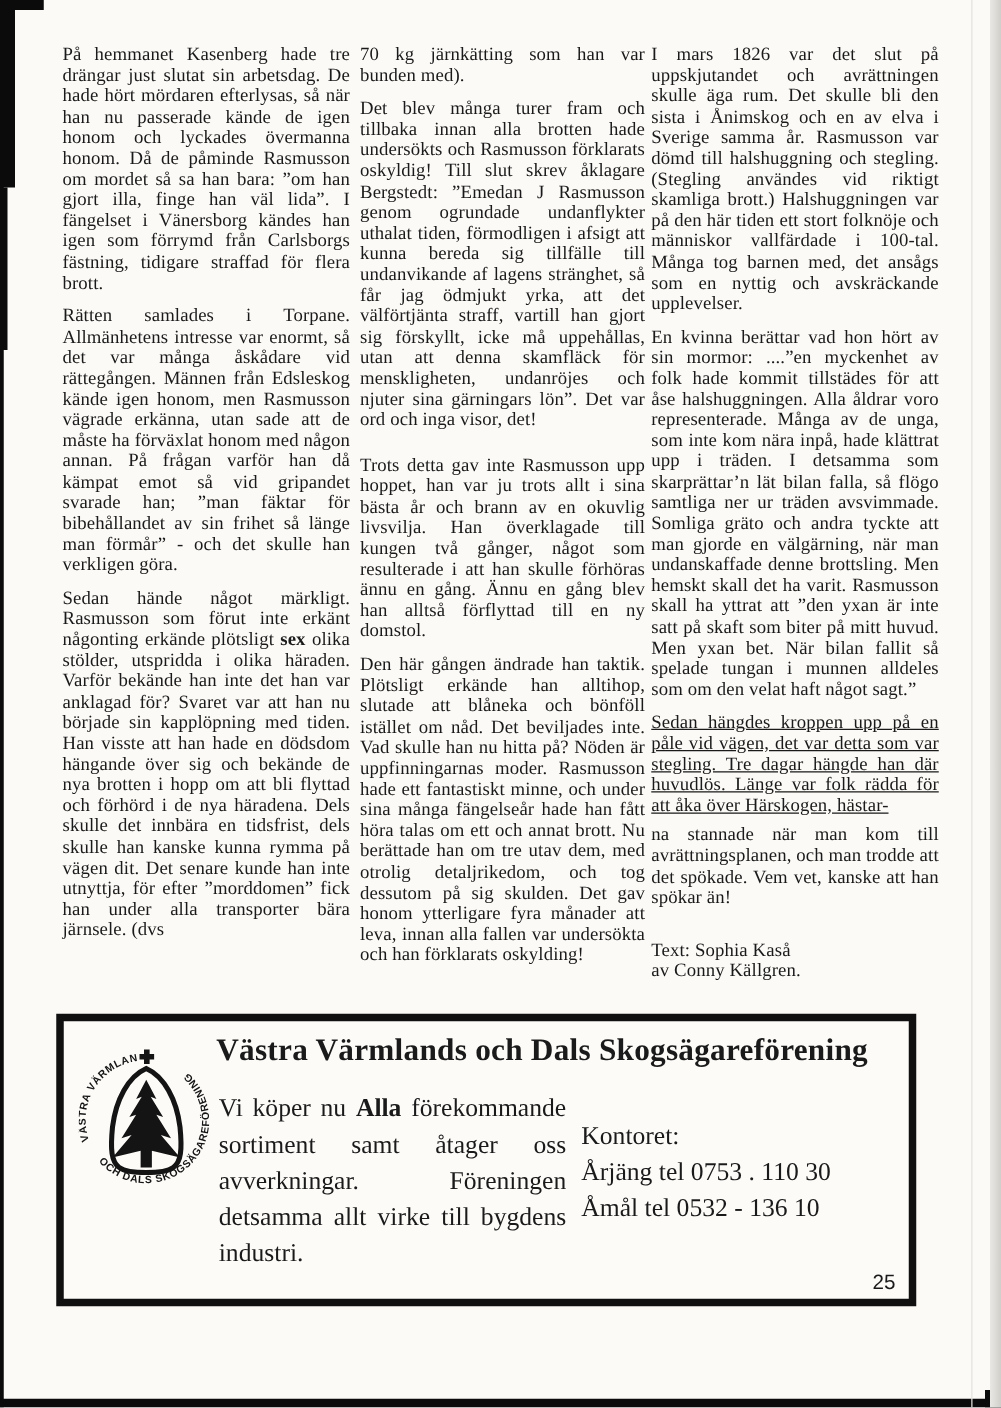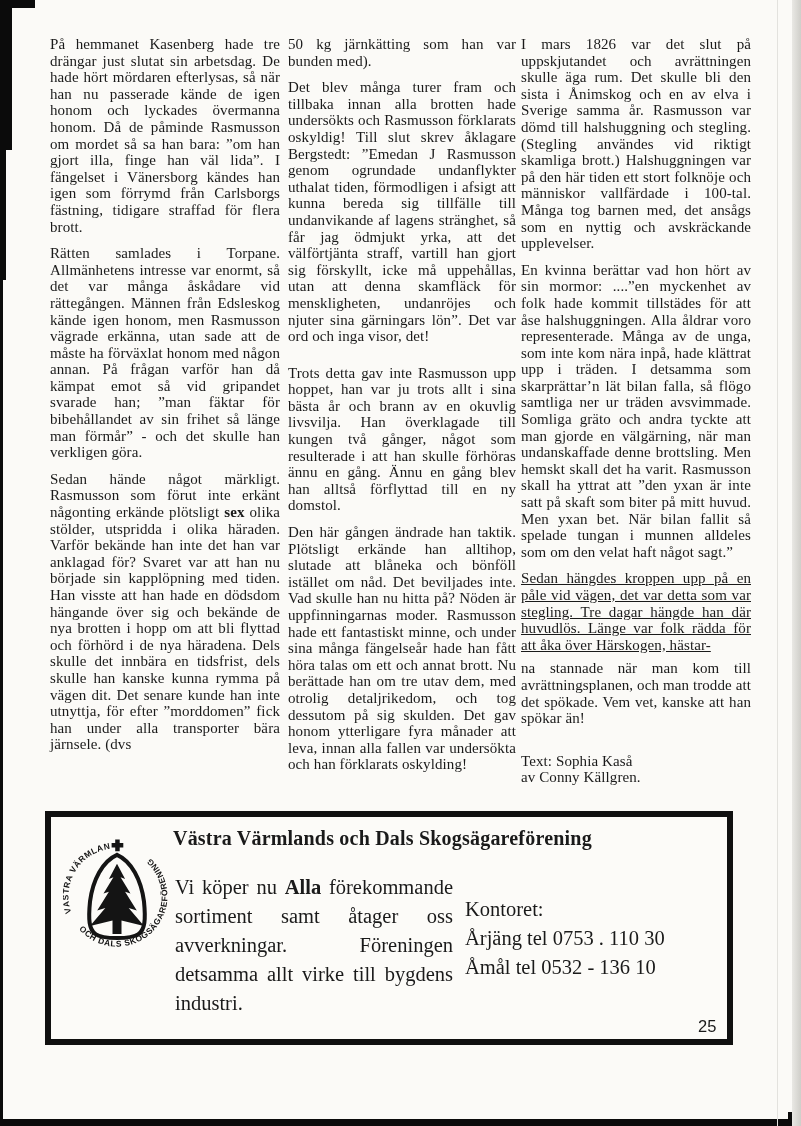--- a/index.html
+++ b/index.html
@@ -37,21 +37,21 @@
   .credits{margin-top:26px;}
   .credits p{margin:0;}
 
   
   .ad{
     position:absolute;left:45px;top:811px;width:676px;height:222px;
     border:6px solid #101010;background:#fcfbf8;
   }
   .ad-title{
     position:absolute;left:122px;top:10px;width:548px;
-    font-size:20px;font-weight:bold;letter-spacing:0.2px;margin:0;
+    font-size:25px;font-weight:bold;letter-spacing:0.2px;margin:0;
   }
   .ad-left{
     position:absolute;left:124px;top:56px;width:278px;
     font-size:20.5px;line-height:29px;text-align:justify;
   }
   .ad-right{
     position:absolute;left:414px;top:56px;width:252px;
     font-size:20.5px;line-height:29px;
   }
   .ad-right .office{margin-top:22px;}
@@ -79,21 +79,21 @@
   <div class="edge-right-gray"></div>
 
   <main class="article">
     <div class="col" id="col1">
       <p>På hemmanet Kasenberg hade tre drängar just slutat sin arbetsdag. De hade hört mördaren efterlysas, så när han nu passerade kände de igen honom och lyckades övermanna honom. Då de påminde Rasmusson om mordet så sa han bara: ”om han gjort illa, finge han väl lida”. I fängelset i Vänersborg kändes han igen som förrymd från Carlsborgs fästning, tidigare straffad för flera brott.</p>
       <p>Rätten samlades i Torpane. Allmänhetens intresse var enormt, så det var många åskådare vid rättegången. Männen från Edsleskog kände igen honom, men Rasmusson vägrade erkänna, utan sade att de måste ha förväxlat honom med någon annan. På frågan varför han då kämpat emot så vid gripandet svarade han; ”man fäktar för bibehållandet av sin frihet så länge man förmår” - och det skulle han verkligen göra.</p>
       <p><span>Sedan hände något märkligt. Rasmusson som förut inte erkänt någonting erkände plötsligt </span><b>sex</b><span> olika stölder, utspridda i olika häraden. Varför bekände han inte det han var anklagad för? Svaret var att han nu började sin kapplöpning med tiden. Han visste att han hade en dödsdom hängande över sig och bekände de nya brotten i hopp om att bli flyttad och förhörd i de nya häradena. Dels skulle det innbära en tidsfrist, dels skulle han kanske kunna rymma på vägen dit. Det senare kunde han inte utnyttja, för efter ”morddomen” fick han under alla transporter bära järnsele. (dvs</span></p>
     </div>
 
     <div class="col" id="col2">
-      <p>50 kg järnkätting som han var bunden med).</p>
+      <p>70 kg järnkätting som han var bunden med).</p>
       <p>Det blev många turer fram och tillbaka innan alla brotten hade undersökts och Rasmusson förklarats oskyldig! Till slut skrev åklagare Bergstedt: ”Emedan J Rasmusson genom ogrundade undanflykter uthalat tiden, förmodligen i afsigt att kunna bereda sig tillfälle till undanvikande af lagens stränghet, så får jag ödmjukt yrka, att det välförtjänta straff, vartill han gjort sig förskyllt, icke må uppehållas, utan att denna skamfläck för menskligheten, undanröjes och njuter sina gärningars lön”. Det var ord och inga visor, det!</p>
       <p class="gap-before">Trots detta gav inte Rasmusson upp hoppet, han var ju trots allt i sina bästa år och brann av en okuvlig livsvilja. Han överklagade till kungen två gånger, något som resulterade i att han skulle förhöras ännu en gång. Ännu en gång blev han alltså förflyttad till en ny domstol.</p>
       <p>Den här gången ändrade han taktik. Plötsligt erkände han alltihop, slutade att blåneka och bönföll istället om nåd. Det beviljades inte. Vad skulle han nu hitta på? Nöden är uppfinningarnas moder. Rasmusson hade ett fantastiskt minne, och under sina många fängelseår hade han fått höra talas om ett och annat brott. Nu berättade han om tre utav dem, med otrolig detaljrikedom, och tog dessutom på sig skulden. Det gav honom ytterligare fyra månader att leva, innan alla fallen var undersökta och han förklarats oskylding!</p>
     </div>
 
     <div class="col" id="col3">
       <p>I mars 1826 var det slut på uppskjutandet och avrättningen skulle äga rum. Det skulle bli den sista i Ånimskog och en av elva i Sverige samma år. Rasmusson var dömd till halshuggning och stegling. (Stegling användes vid riktigt skamliga brott.) Halshuggningen var på den här tiden ett stort folknöje och människor vallfärdade i 100-tal. Många tog barnen med, det ansågs som en nyttig och avskräckande upplevelser.</p>
       <p>En kvinna berättar vad hon hört av sin mormor: ....”en myckenhet av folk hade kommit tillstädes för att åse halshuggningen. Alla åldrar voro representerade. Många av de unga, som inte kom nära inpå, hade klättrat upp i träden. I detsamma som skarprättar’n lät bilan falla, så flögo samtliga ner ur träden avsvimmade. Somliga gräto och andra tyckte att man gjorde en välgärning, när man undanskaffade denne brottsling. Men hemskt skall det ha varit. Rasmusson skall ha yttrat att ”den yxan är inte satt på skaft som biter på mitt huvud. Men yxan bet. När bilan fallit så spelade tungan i munnen alldeles som om den velat haft något sagt.”</p>
       <p class="small-gap">Sedan hängdes kroppen upp på en påle vid vägen, det var detta som var stegling. Tre dagar hängde han där huvudlös. Länge var folk rädda för att åka över Härskogen, hästar-</p>
       <p>na stannade när man kom till avrättningsplanen, och man trodde att det spökade. Vem vet, kanske att han spökar än!</p>

